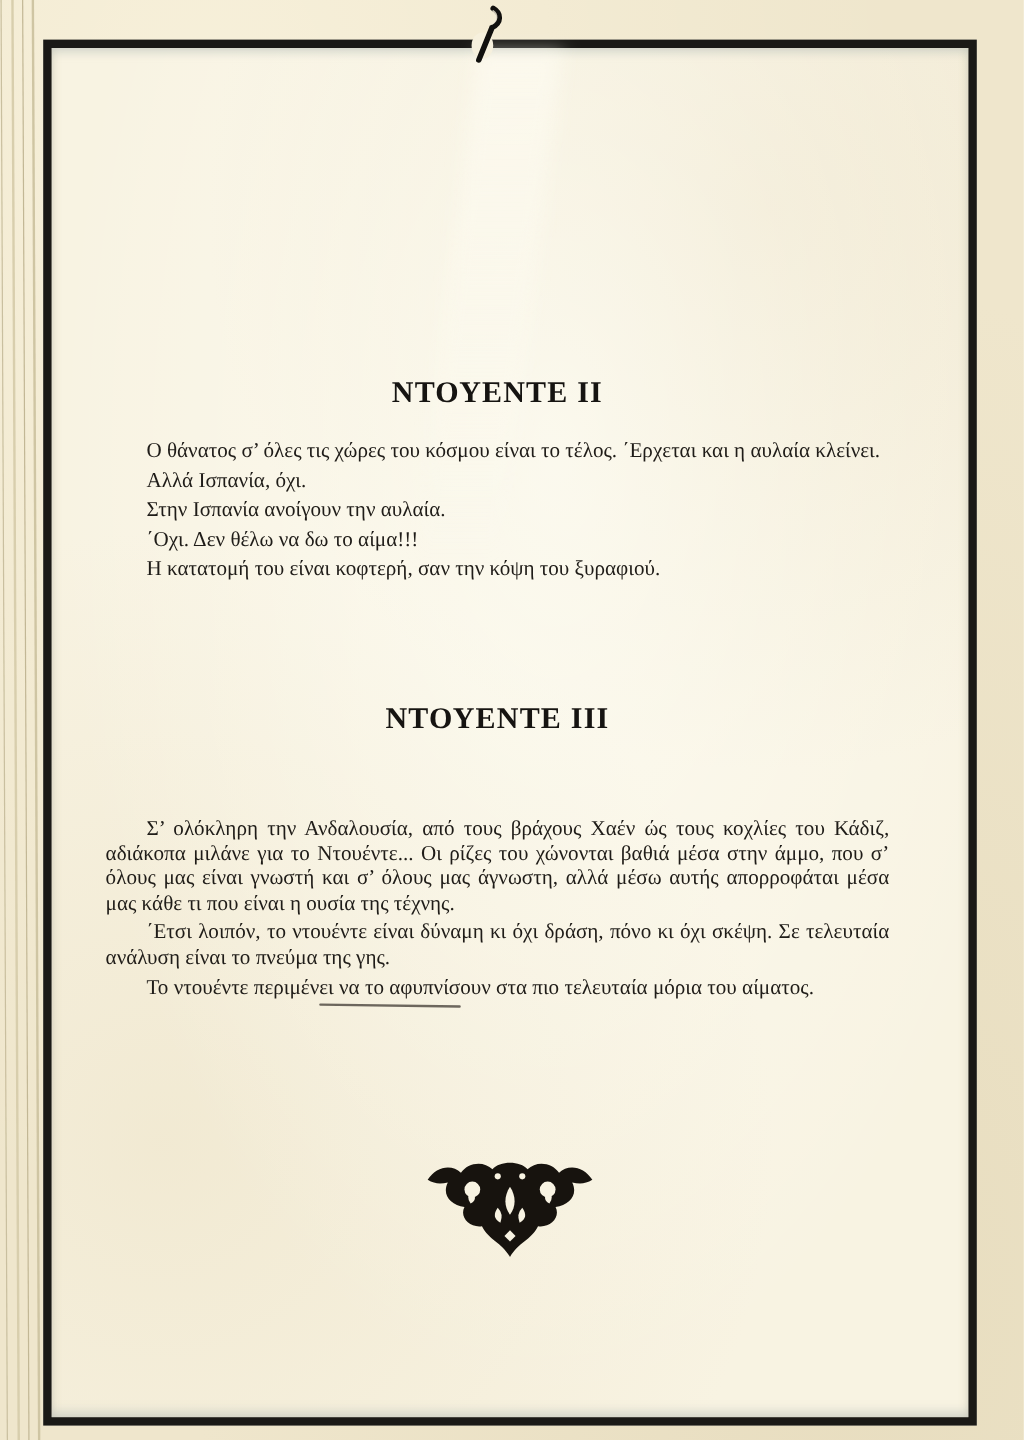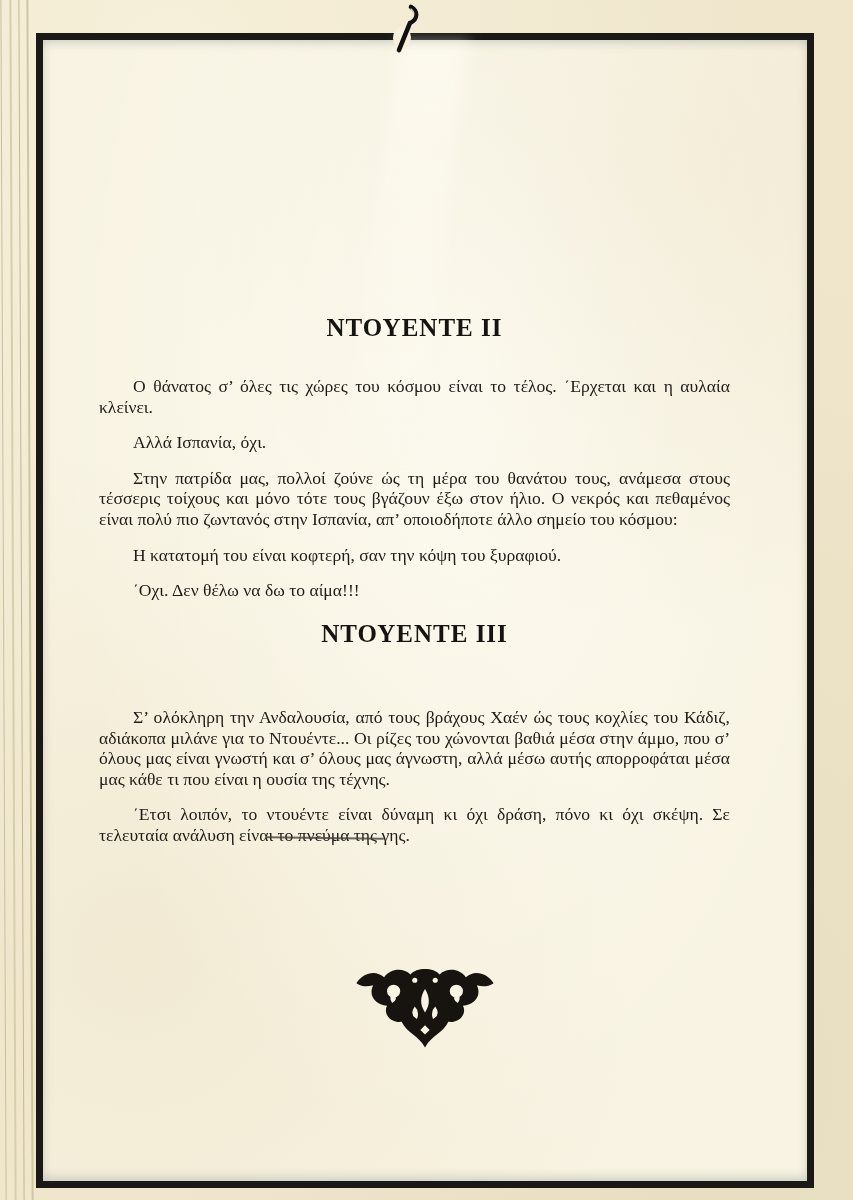--- a/index.html
+++ b/index.html
@@ -40,21 +40,21 @@
   .section-title{
     position:absolute;left:84px;width:661px;text-align:center;
     font-weight:bold;font-size:25px;letter-spacing:1px;color:#161411;
     white-space:nowrap;
   }
   .body-block{
     position:absolute;left:84px;width:661px;
     font-size:17.6px;line-height:20.6px;color:#1f1c18;
     text-align:justify;
   }
-  .body-block p{margin:15px;text-indent:34px;}
+  .body-block p{margin:4px;text-indent:34px;}
   
   .bleed-layer{position:absolute;left:0;top:0;width:853px;height:1200px;pointer-events:none;}
   .bleed-line{
     position:absolute;color:#8e846c;opacity:.26;filter:blur(.6px);
     white-space:nowrap;overflow:hidden;line-height:1.1;
   }
   .bleed-line.bold{font-weight:bold;}
   .bleed-line.mirror{transform:scaleX(-1);}
   
   .strike-mark{
@@ -102,29 +102,30 @@
 <svg class="hook" viewBox="0 0 34 56">
   <ellipse cx="14" cy="36" rx="9" ry="11" fill="#f6f0dd"></ellipse>
   <path d="M23 5 C30 9 30 17 22 21 L11 48" fill="none" stroke="#11100e" stroke-width="4.6" stroke-linecap="round"></path>
   <path d="M23 7 C27 10 27 15 22 18" fill="none" stroke="#f2ecd8" stroke-width="1.3" stroke-linecap="round" opacity=".8"></path>
 </svg>
 
 <div class="section-title" style="top:314px">ΝΤΟΥΕΝΤΕ II</div>
 <div class="body-block" style="top:361px">
     <p>Ο θάνατος σ’ όλες τις χώρες του κόσμου είναι το τέλος. ΄Ερχεται και η αυλαία κλείνει.</p>
     <p>Αλλά Ισπανία, όχι.</p>
-    <p>Στην πατρίδα μας, πολλοί ζούνε ώς τη μέρα του θανάτου τους, ανάμεσα στους τέσσερις τοίχους και μόνο τότε τους βγάζουν έξω στον ήλιο. Ο νεκρός και πεθαμένος είναι πολύ πιο ζωντανός στην Ισπανία, απ’ οποιοδήποτε άλλο σημείο του κόσμου:</p>
+    <p>Στην Ισπανία ανοίγουν την αυλαία.</p>
+    <p>΄Οχι. Δεν θέλω να δω το αίμα!!!</p>
     <p>Η κατατομή του είναι κοφτερή, σαν την κόψη του ξυραφιού.</p>
-    <p>΄Οχι. Δεν θέλω να δω το αίμα!!!</p>
   </div>
 
-<div class="section-title" style="top:620px">ΝΤΟΥΕΝΤΕ III</div>
-<div class="body-block" style="top:692px">
+<div class="section-title" style="top:586px">ΝΤΟΥΕΝΤΕ III</div>
+<div class="body-block" style="top:676px">
     <p>Σ’ ολόκληρη την Ανδαλουσία, από τους βράχους Χαέν ώς τους κοχλίες του Κάδιζ, αδιάκοπα μιλάνε για το Ντουέντε... Οι ρίζες του χώνονται βαθιά μέσα στην άμμο, που σ’ όλους μας είναι γνωστή και σ’ όλους μας άγνωστη, αλλά μέσω αυτής απορροφάται μέσα μας κάθε τι που είναι η ουσία της τέχνης.</p>
     <p>΄Ετσι λοιπόν, το ντουέντε είναι δύναμη κι όχι δράση, πόνο κι όχι σκέψη. Σε τελευταία ανάλυση είναι το πνεύμα της γης.</p>
+    <p>Το ντουέντε περιμένει να το αφυπνίσουν στα πιο τελευταία μόρια του αίματος.</p>
   </div>
 
 <div class="strike-mark"></div>
 
 <svg class="ornament" viewBox="0 0 200 120">
   <path fill="#17130e" d="M6 26 C16 10 34 8 44 18 C52 6 70 4 80 14 C88 4 112 4 120 14 C130 4 148 6 156 18 C166 8 184 10 194 26 C186 31 179 31 171 29 C178 43 168 55 152 57 C158 69 146 81 132 79 C124 95 110 97 100 114 C90 97 76 95 68 79 C54 81 42 69 48 57 C32 55 22 43 29 29 C21 31 14 31 6 26 Z"></path>
   <circle cx="57" cy="37" r="9" fill="#f8f3e2"></circle>
   <circle cx="143" cy="37" r="9" fill="#f8f3e2"></circle>
   <path fill="#f8f3e2" d="M57 37 q-8 8 -2 16 q9 -4 2 -16 Z"></path>
   <path fill="#f8f3e2" d="M143 37 q8 8 2 16 q-9 -4 -2 -16 Z"></path>

